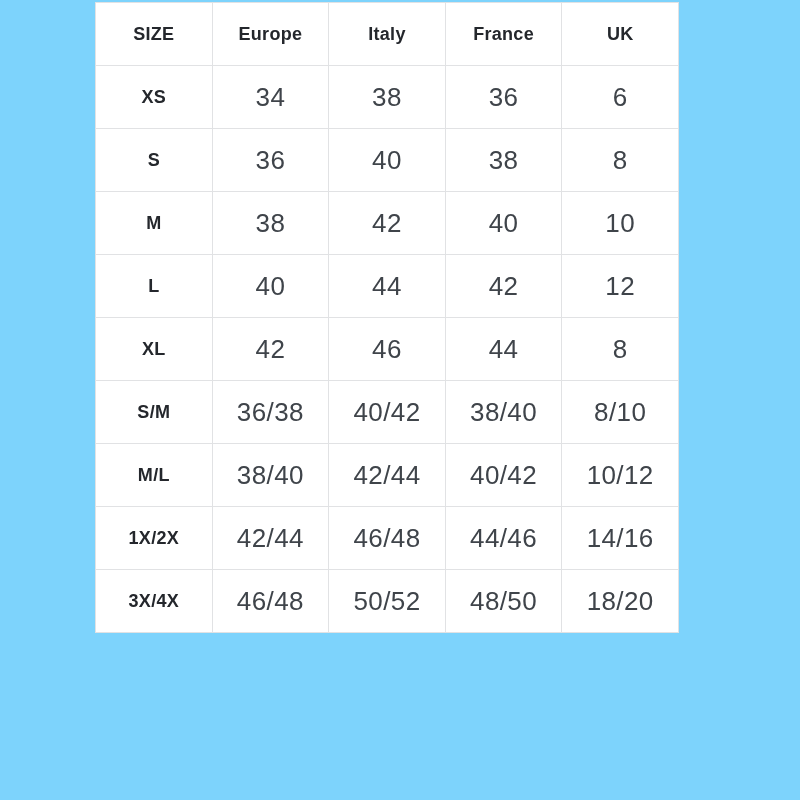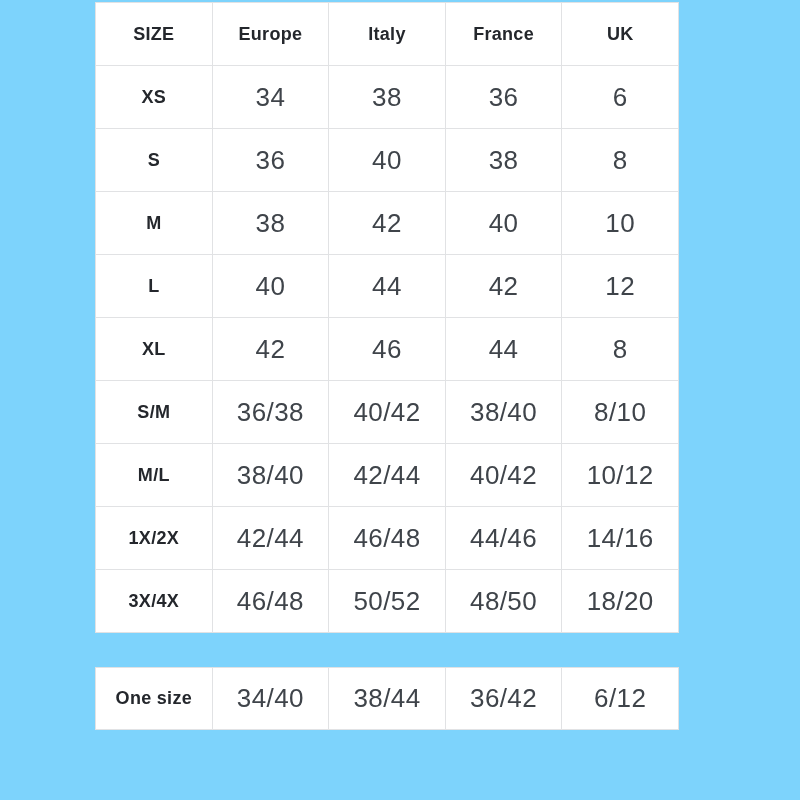--- a/index.html
+++ b/index.html
@@ -135,23 +135,16 @@
 
   <table class="size-table" id="extra-size-table">
     <colgroup>
       <col style="width:20%">
         <col style="width:20%">
         <col style="width:20%">
         <col style="width:20%">
         <col style="width:20%">
     </colgroup>
     <tbody>
-      <tr>
-        <th class="label-cell">One size</th>
-        <td class="value-cell">34/40</td>
-        <td class="value-cell">38/44</td>
-        <td class="value-cell">36/42</td>
-        <td class="value-cell">6/12</td>
-      </tr>
     </tbody>
   </table>
 
 </div>
 
 </body></html>

